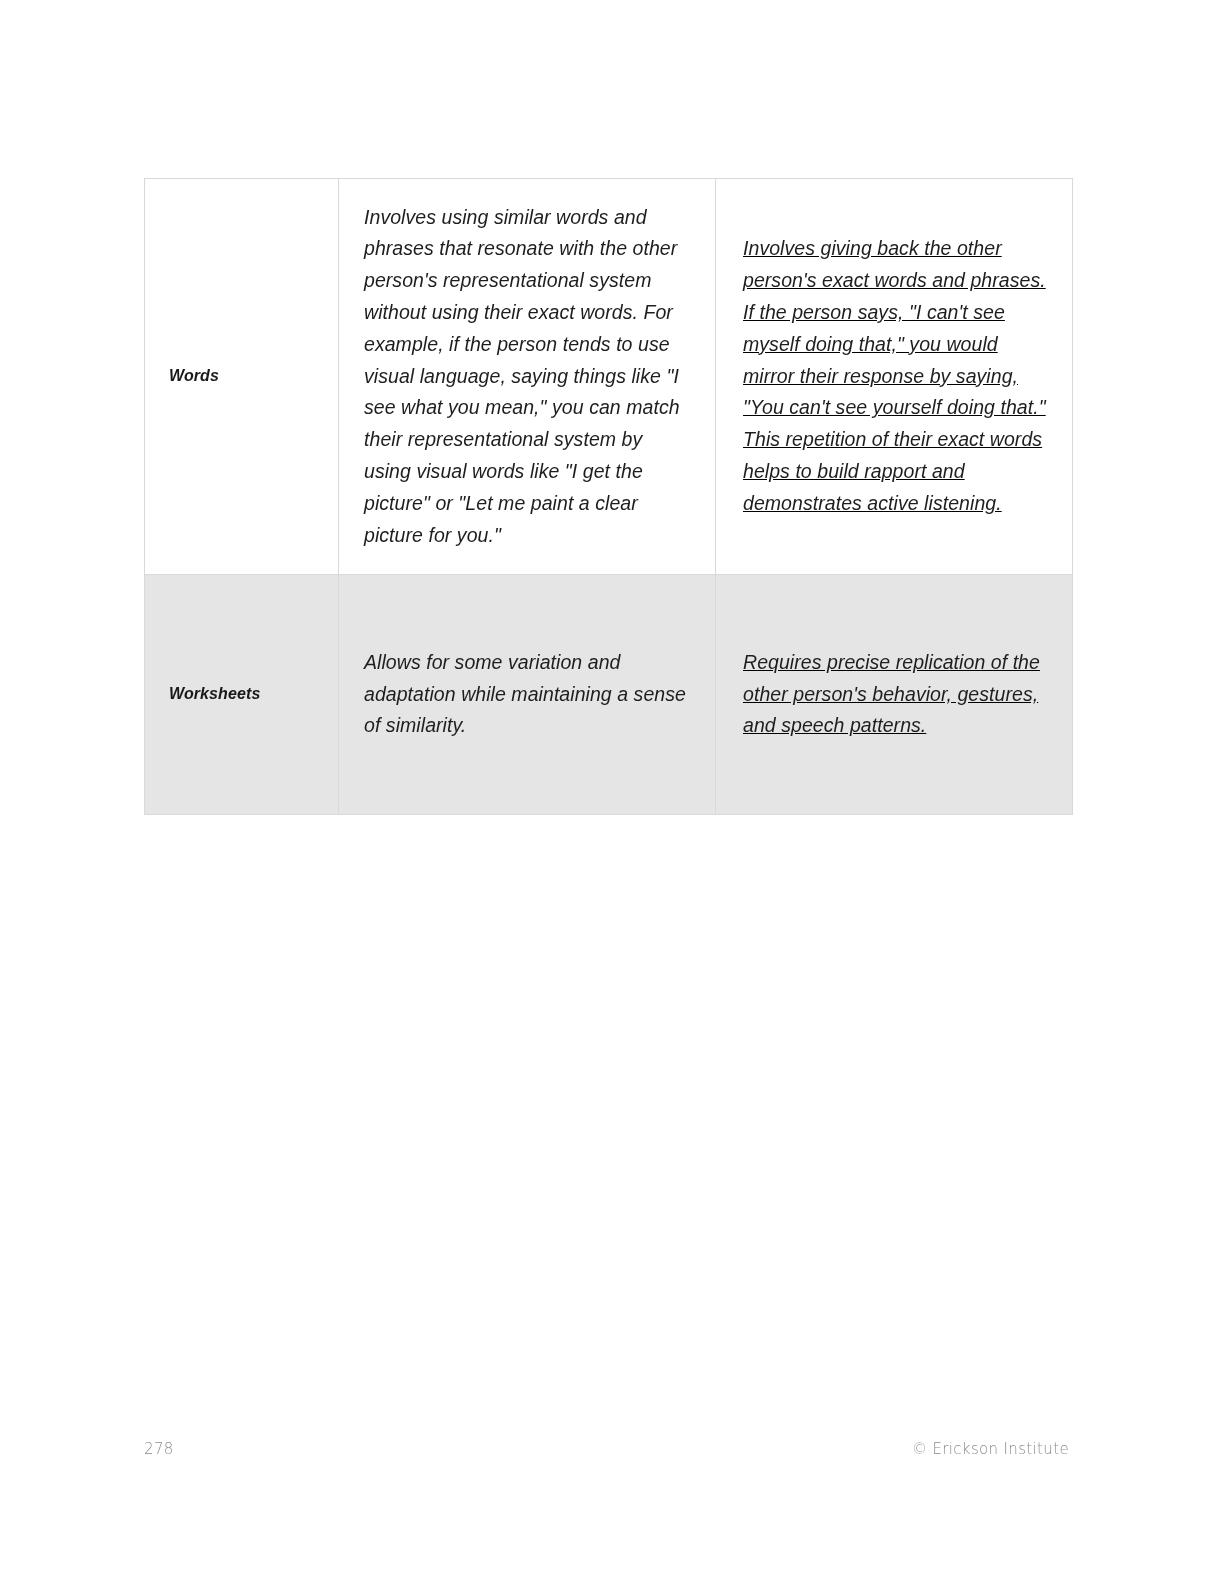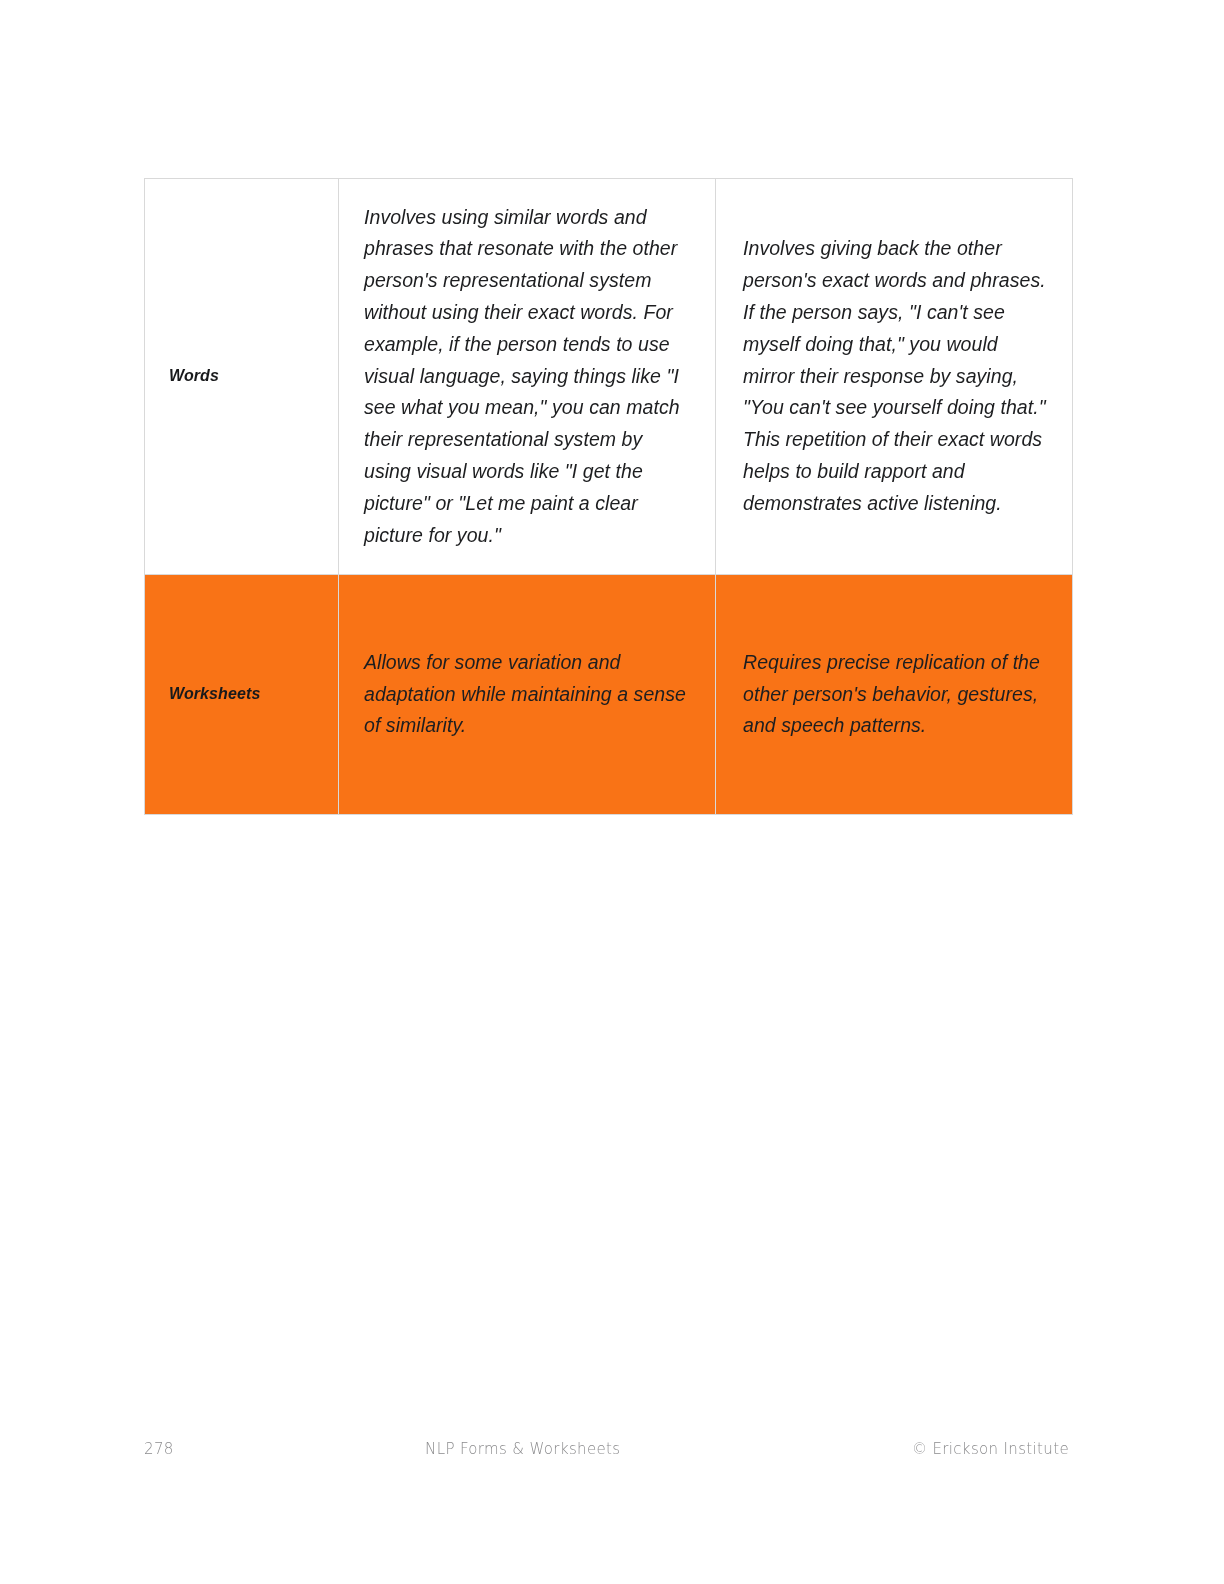--- a/index.html
+++ b/index.html
@@ -32,24 +32,24 @@
   }
 
   .comparison-table td {
     border: 1px solid #d9d9d9;
     vertical-align: middle;
     padding: 0;
   }
 
   .col-label   { width: 193px; }
   .col-match   { width: 376px; }
-  .col-mirror  { width: 356px; }
+  .col-mirror  { width: 356px; text-decoration: underline; }
 
   .row-plain td { background: #ffffff; }
-  .row-shaded td { background: #f97316; }
+  .row-shaded td { background: #e5e5e5; }
 
   .row-words td    { height: 395px; margin-top: 20px; }
   .row-flex td     { height: 239px; }
 
   .cell-label {
     font-style: italic;
     font-weight: bold;
     font-size: 16px;
     color: #18191b;
     letter-spacing: 0.1px;
@@ -125,17 +125,16 @@
         <td class="col-mirror">
           <div class="cell-body mirror">Requires precise replication of the other person's behavior, gestures, and speech patterns.</div>
         </td>
       </tr>
 
     </tbody>
   </table>
 
   <div class="page-footer">
     <span class="footer-page-number">278</span>
-    <span class="footer-title">NLP Forms &amp; Worksheets</span>
     <span class="footer-copyright">© Erickson Institute</span>
   </div>
 
 </div>
 
 </body></html>

